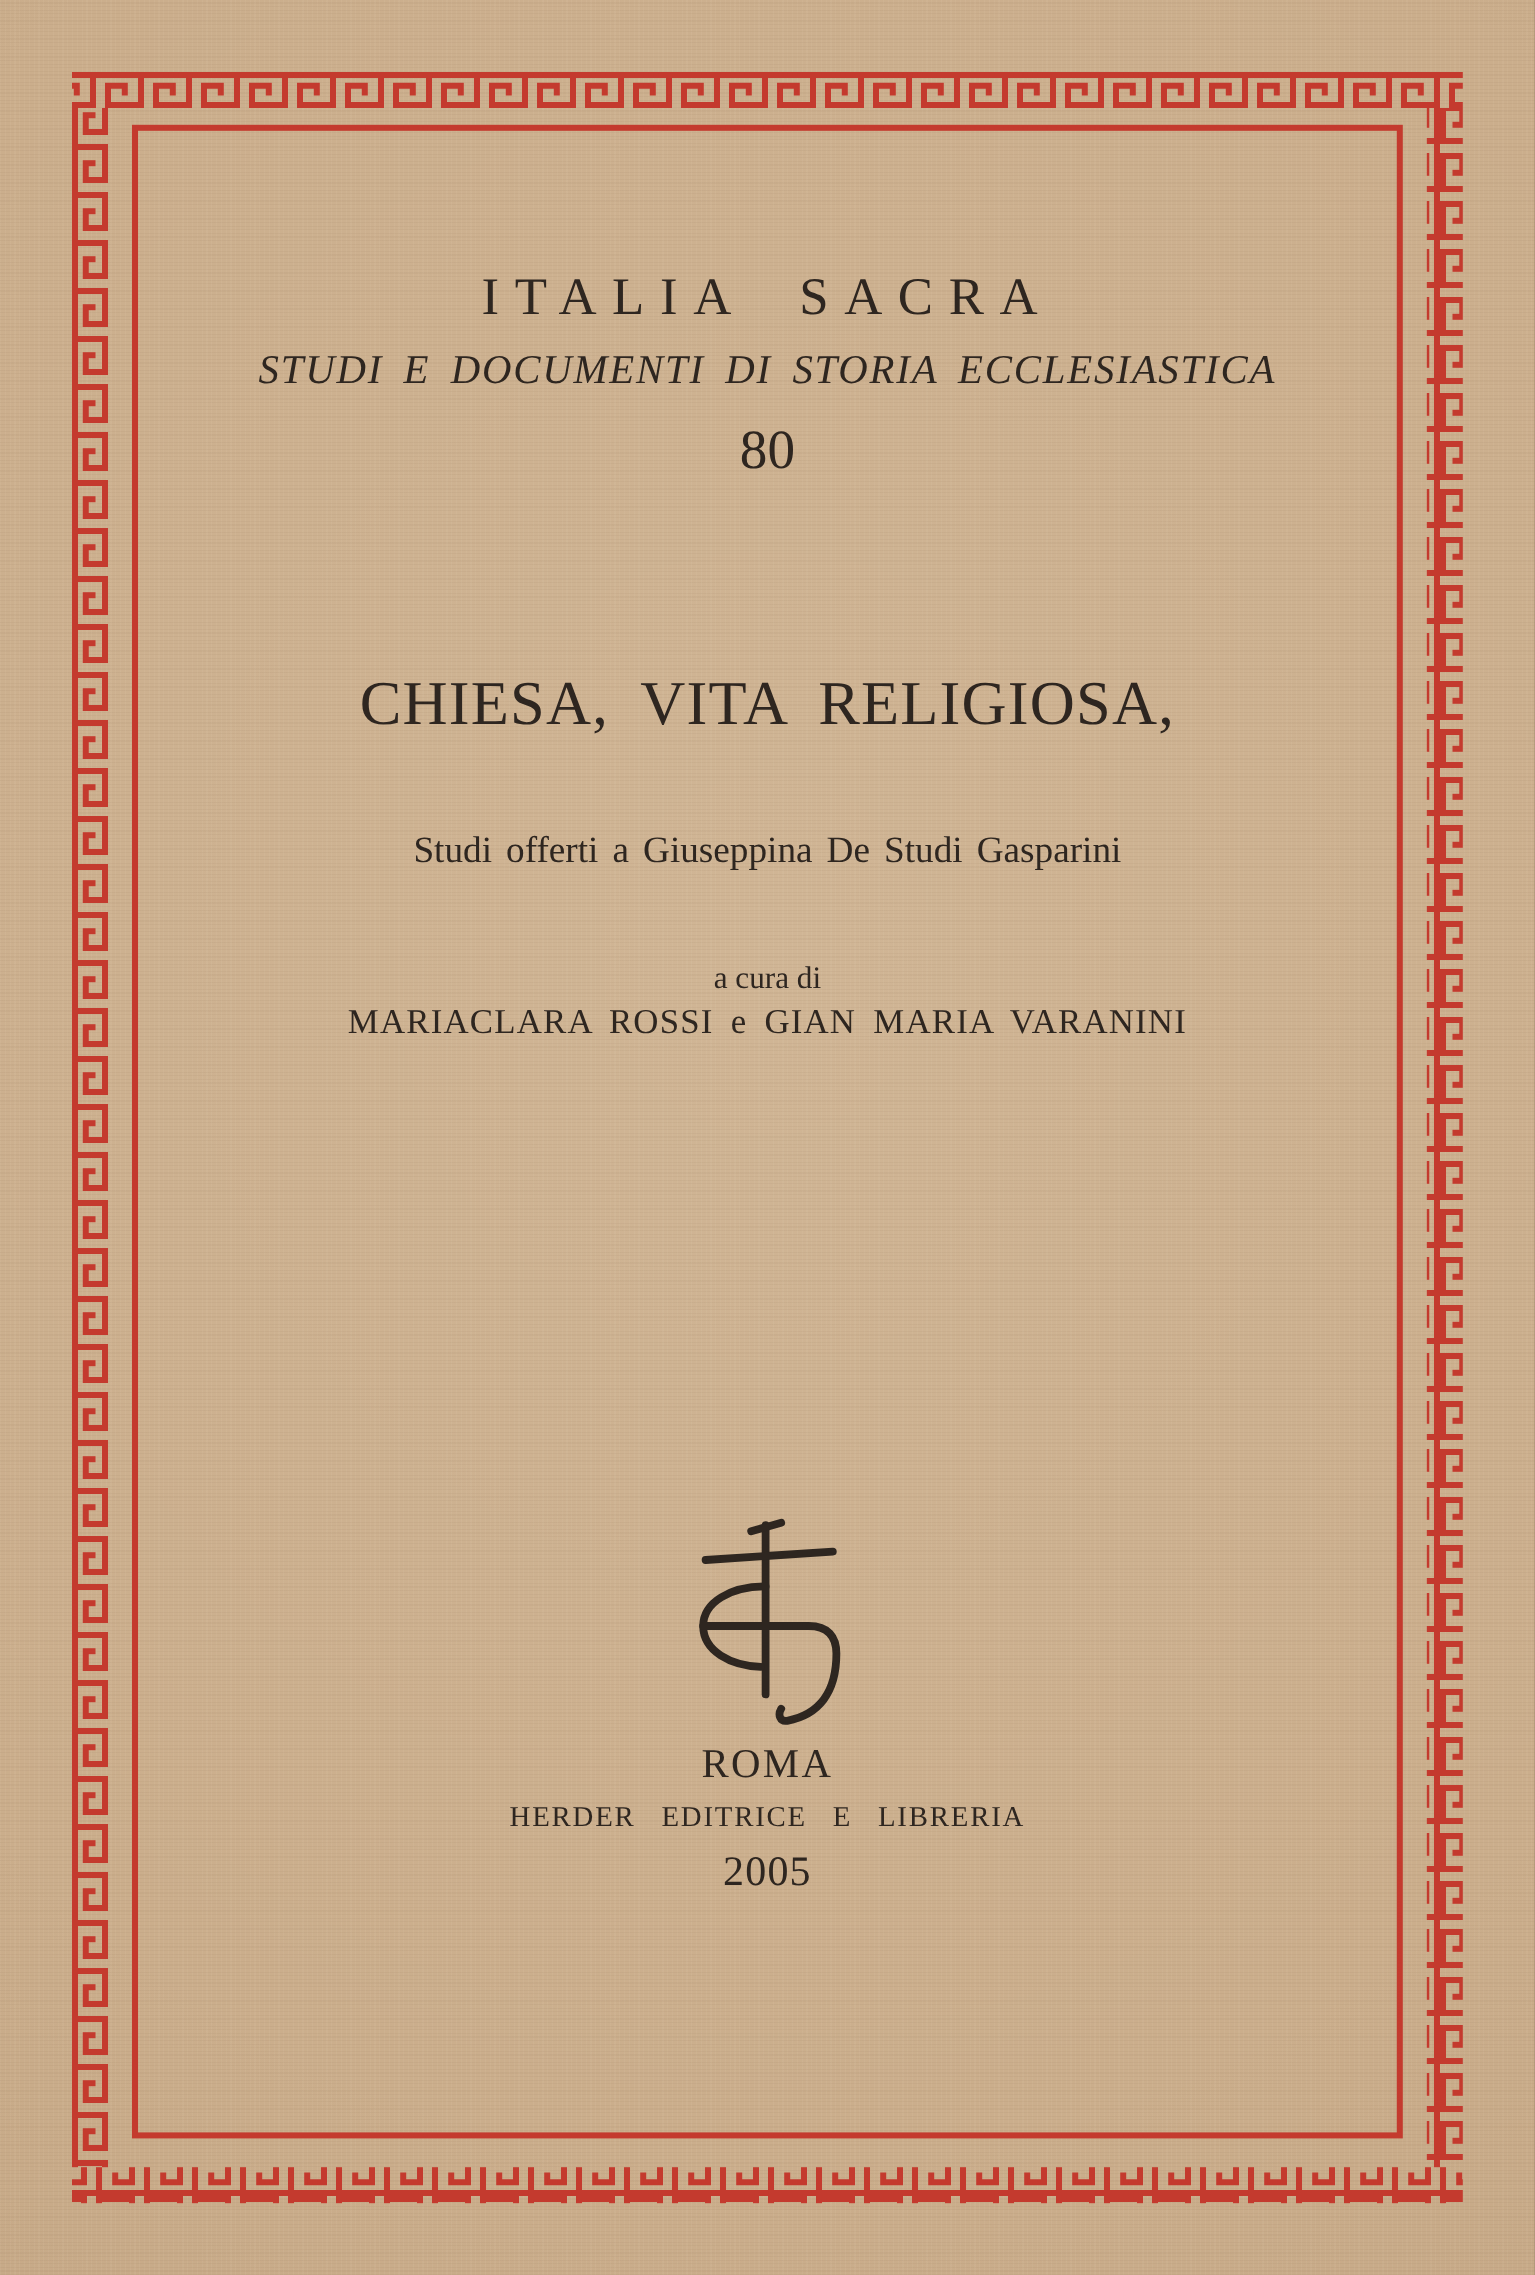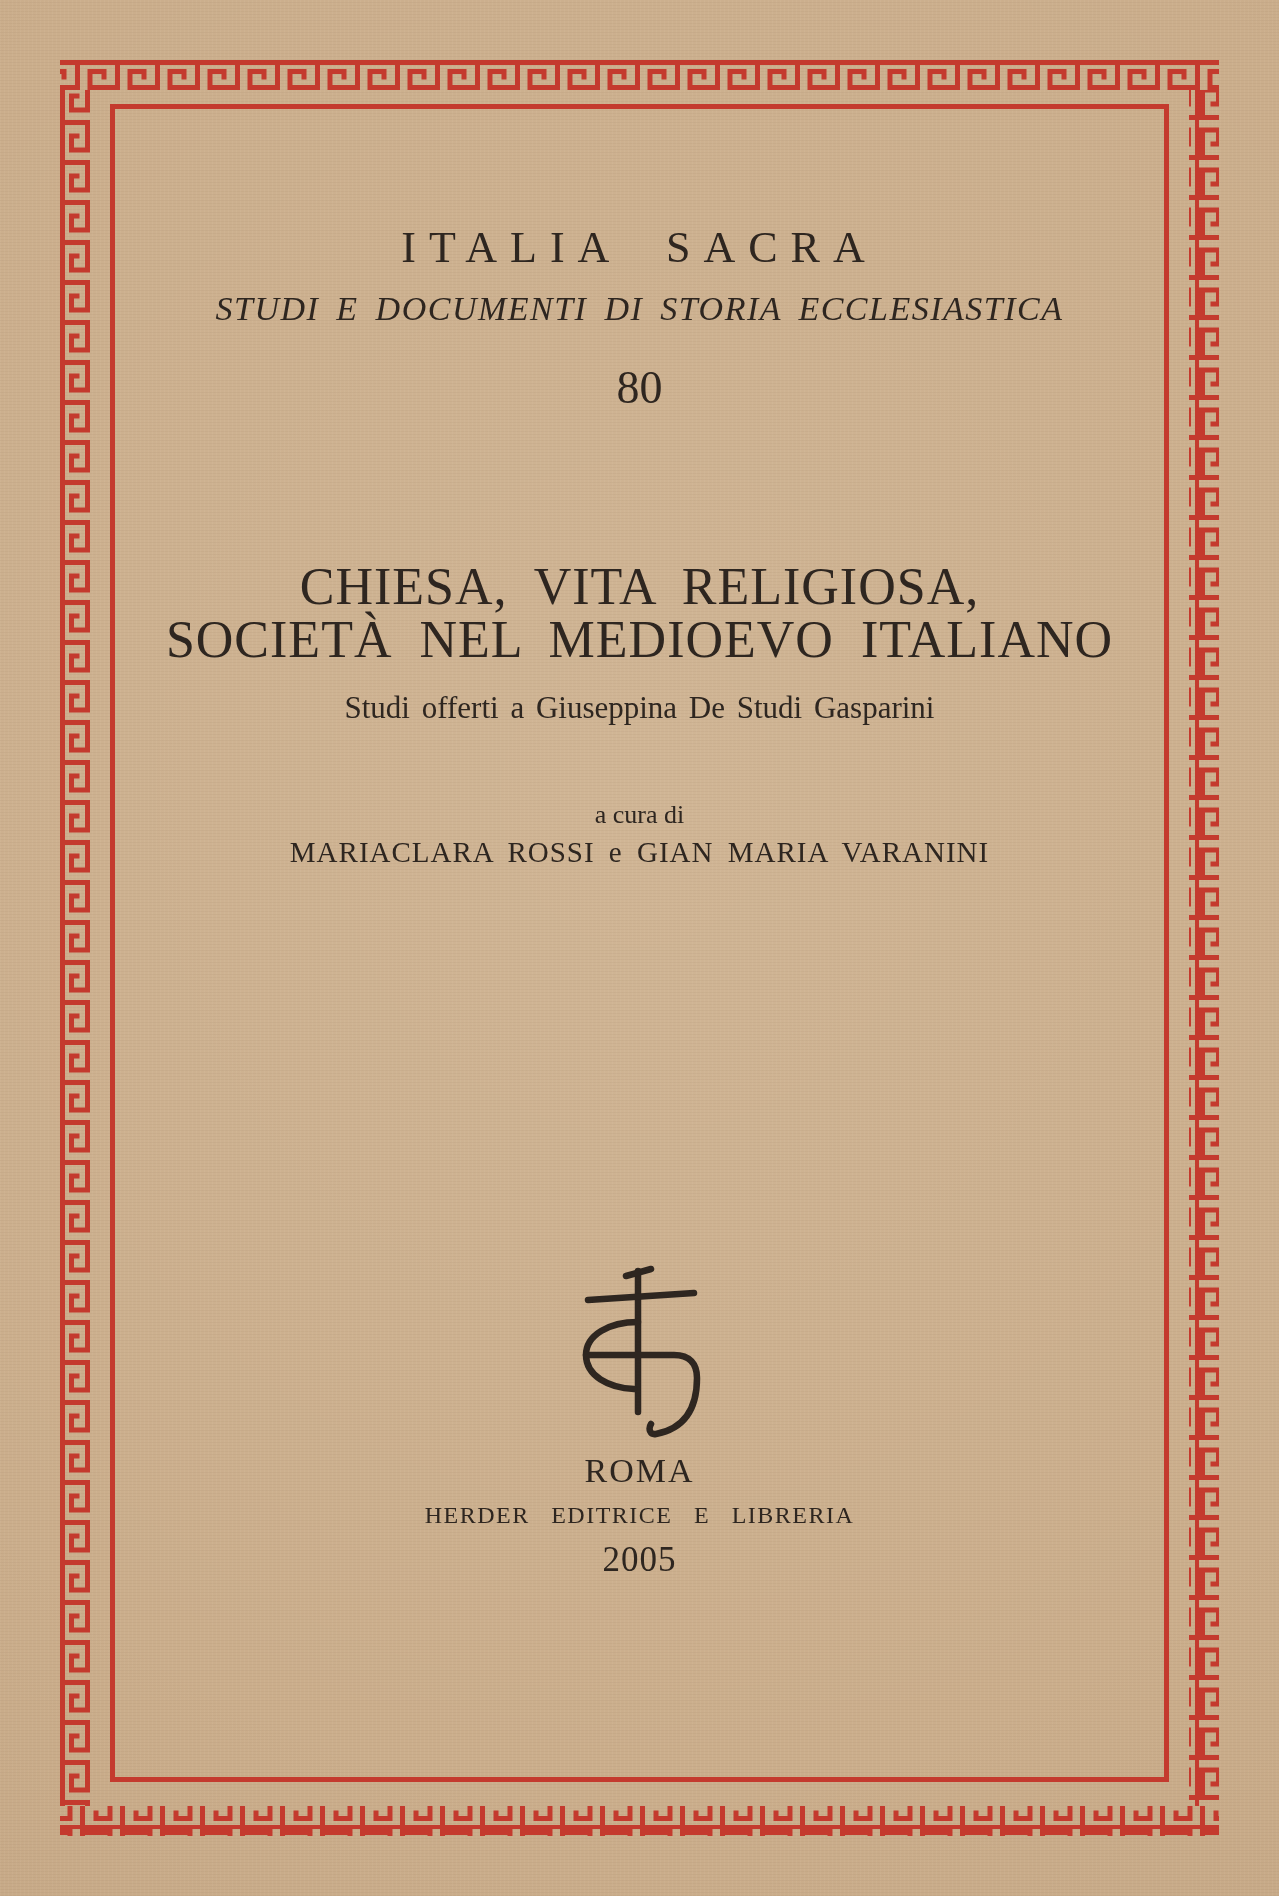--- a/index.html
+++ b/index.html
@@ -72,21 +72,20 @@
     font-style: italic;
     font-size: 34px;
     letter-spacing: 1.5px;
     word-spacing: 7px;
     white-space: nowrap;
   }
 
   .series-number {
     top: 244px;
     font-size: 46px;
-    margin-top: 13px;
   }
 
   .book-title {
     top: 456px;
     font-size: 52px;
     line-height: 53px;
     letter-spacing: 1px;
     word-spacing: 13px;
   }
 
@@ -178,21 +177,20 @@
   <div class="content">
 
     <div class="abs series-title">ITALIA SACRA</div>
 
     <div class="abs series-subtitle">STUDI E DOCUMENTI DI STORIA ECCLESIASTICA</div>
 
     <div class="abs series-number">80</div>
 
     <div class="abs book-title">
       <div>CHIESA, VITA RELIGIOSA,</div>
-      <div>SOCIETÀ NEL MEDIOEVO ITALIANO</div>
     </div>
 
     <div class="abs book-subtitle">Studi offerti a Giuseppina De Studi Gasparini</div>
 
     <div class="abs curation-label">a cura di</div>
 
     <div class="abs editors">MARIACLARA ROSSI e GIAN MARIA VARANINI</div>
 
     <div class="logo-wrap">
       <svg viewBox="0 0 130 176" width="130" height="176" xmlns="http://www.w3.org/2000/svg" aria-hidden="true">

